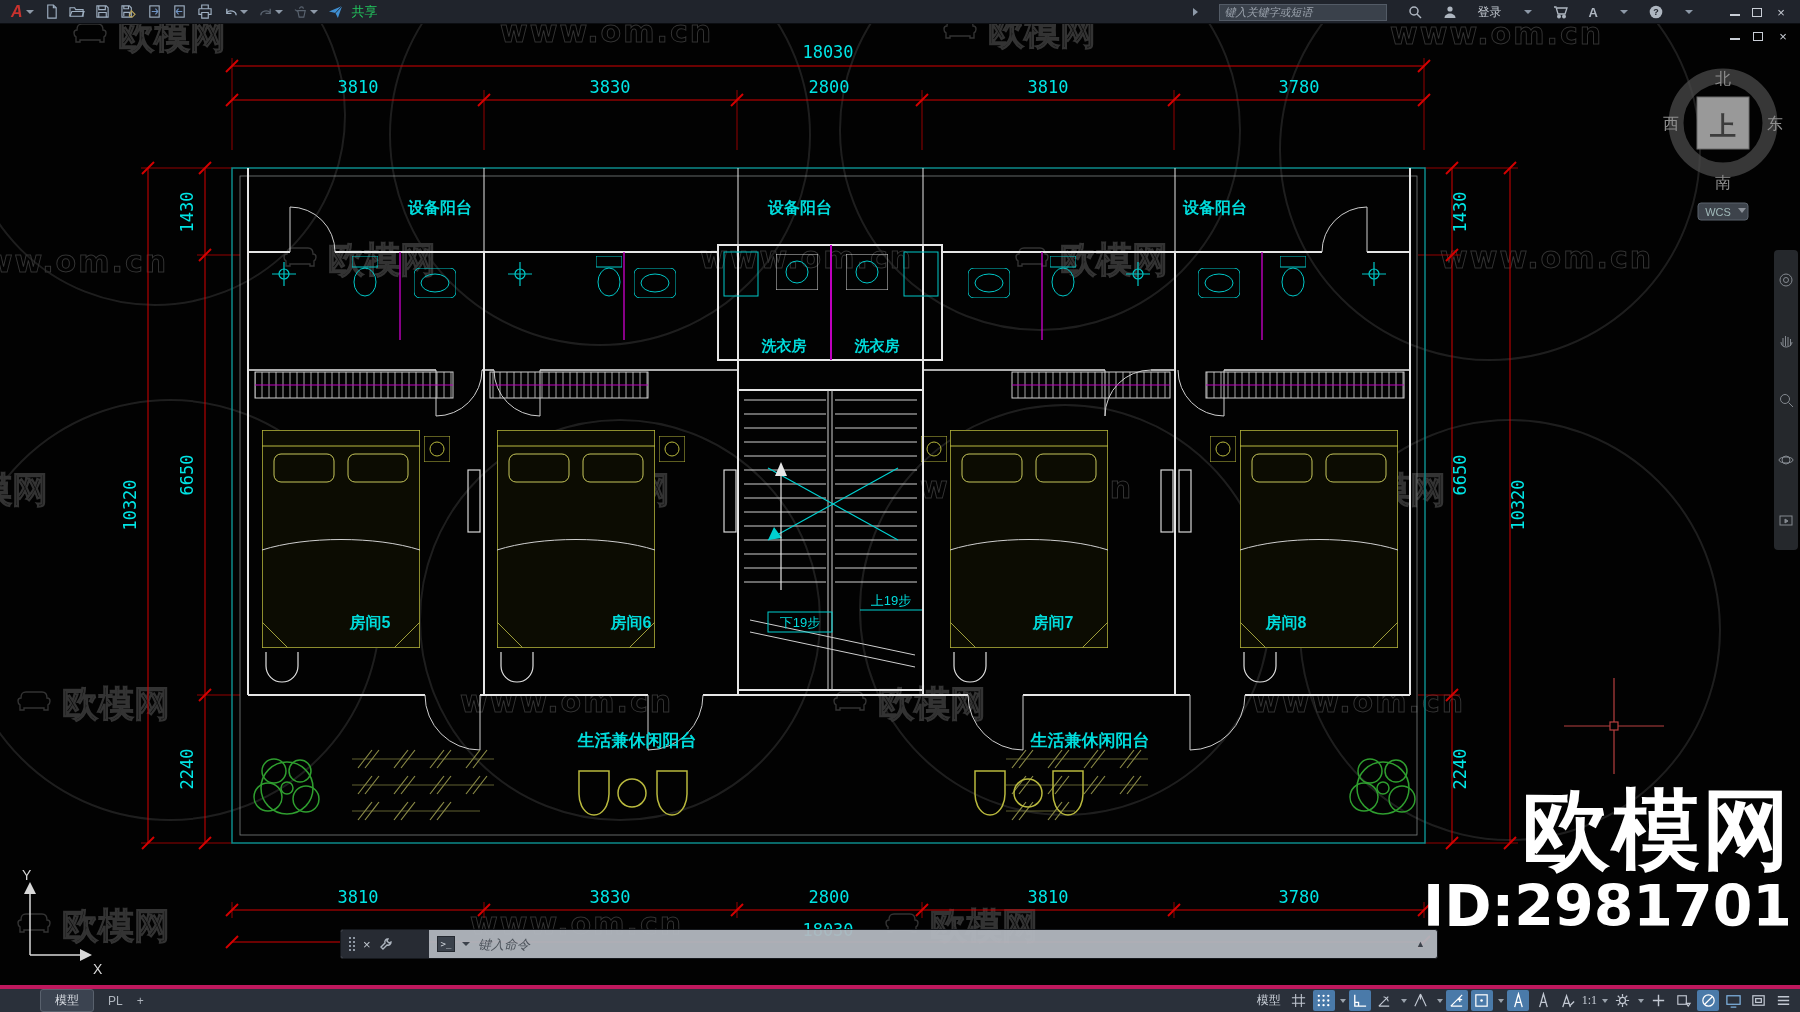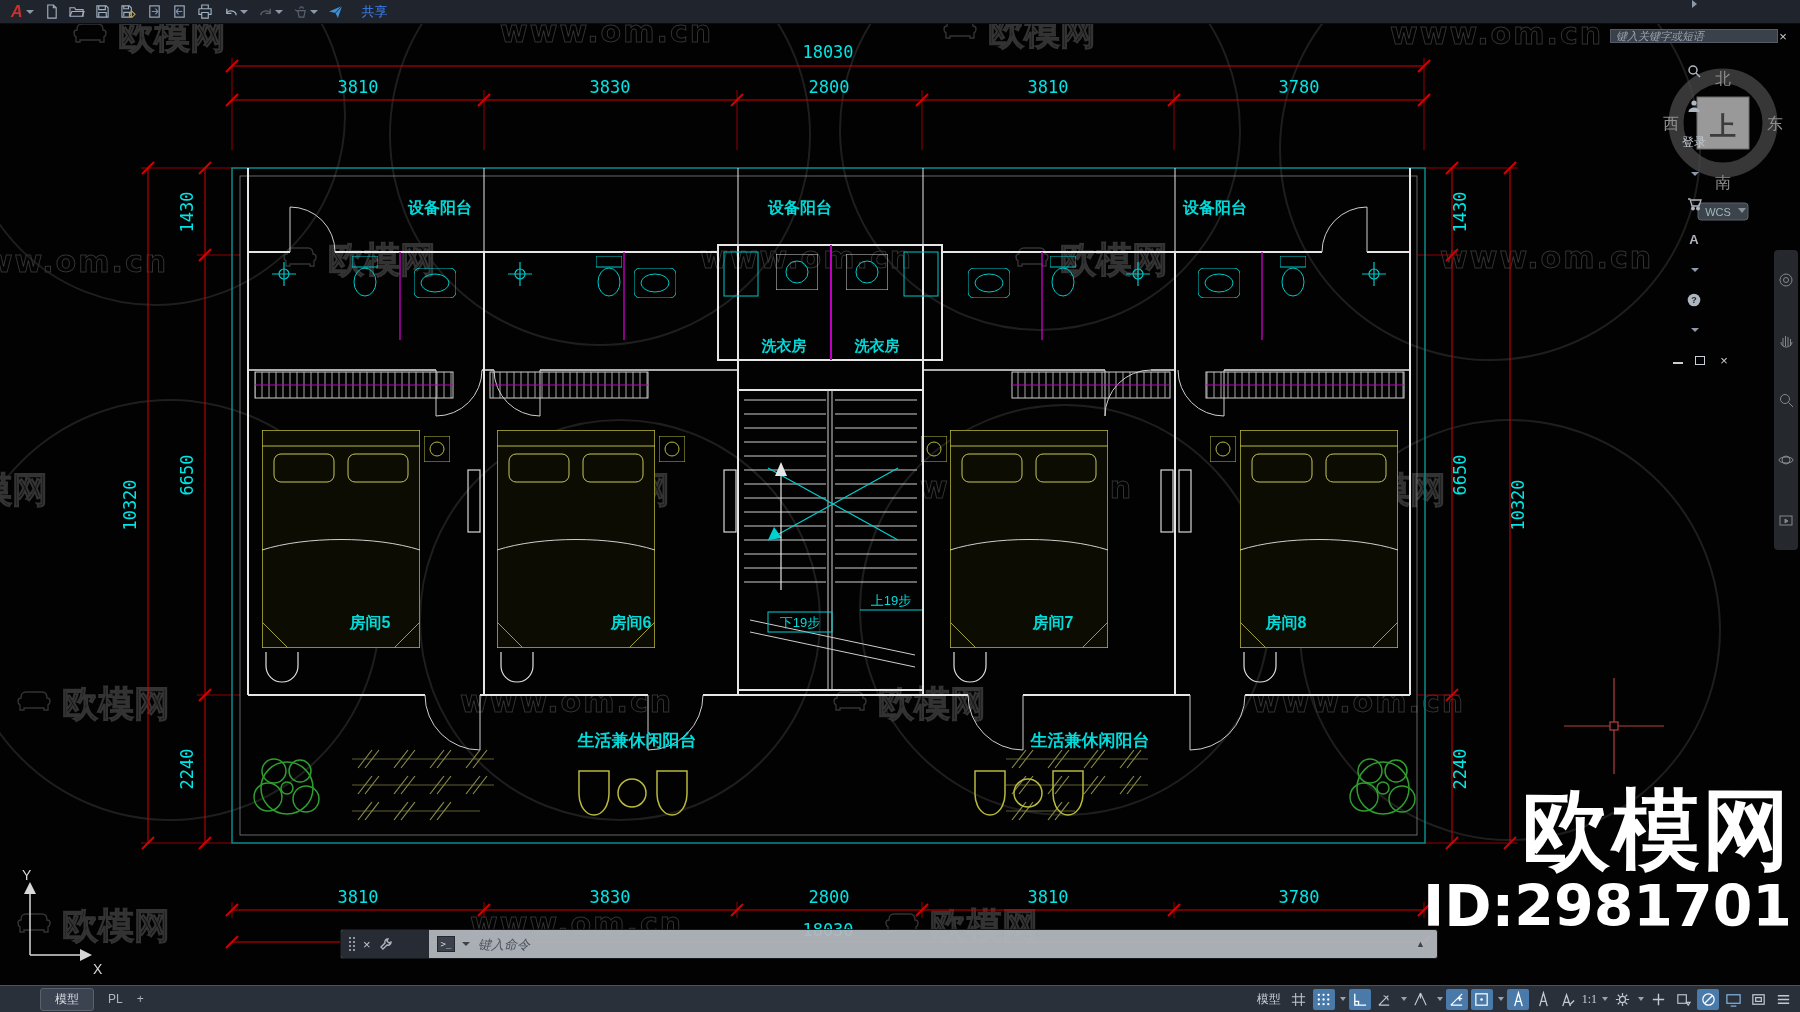--- a/index.html
+++ b/index.html
@@ -9,24 +9,24 @@
   
   .titlebar{position:absolute;left:0;top:0;width:100%;height:24px;background:#20242c;
             border-bottom:1px solid #0b0d11;display:flex;align-items:center;z-index:30;}
   .qat{display:flex;align-items:center;gap:4px;padding-left:6px;}
   .alogo{color:#c8322e;font-weight:bold;font-size:16px;font-style:italic;line-height:1;padding:0 2px;}
   .caret{width:0;height:0;border-left:4px solid transparent;border-right:4px solid transparent;
          border-top:4px solid #8d99a8;display:inline-block;margin-left:1px;}
   .qbtn{display:flex;align-items:center;padding:2px 3px;border-radius:2px;}
   .qbtn svg{display:block;}
   .qbtn.dim svg{opacity:.45;}
-  .share-lbl{color:#3b82f6;font-size:13px;margin-left:18px;}
+  .share-lbl{color:#22c55e;font-size:13px;margin-left:8px;}
   .tb-title{position:absolute;left:560px;top:0;width:480px;height:24px;line-height:24px;
             text-align:center;color:#cdd2d9;font-size:13px;white-space:nowrap;}
-  .tb-right{position:absolute;right:0;top:0;height:24px;display:flex;align-items:center;gap:21px;padding-right:22px;flex-direction:column;}
+  .tb-right{position:absolute;right:0;top:0;height:24px;display:flex;align-items:center;gap:21px;padding-right:12px;}
   .collapse-arrow{width:0;height:0;border-top:4px solid transparent;border-bottom:4px solid transparent;
                   border-left:5px solid #8d99a8;}
   .search-box{width:168px;height:17px;background:#3a414b;border:1px solid #535b66;color:#cfd4da;
               font-size:11px;font-style:italic;padding:0 5px;outline:none;}
   .search-box::placeholder{color:#9aa2ac;font-style:italic;}
   .tb-ic{color:#aeb6c0;font-size:12px;display:flex;align-items:center;}
   .signin{color:#c3c9d1;font-size:12px;}
   .win-btns{display:flex;align-items:center;gap:12px;margin-left:16px;color:#c9ced6;}
   .wb{display:inline-flex;align-items:center;justify-content:center;width:14px;height:14px;font-size:13px;color:#c9ced6;}
   .wb-min{border-bottom:2px solid #c9ced6;width:10px;height:7px;}
@@ -51,21 +51,21 @@
   .cmd-x{color:#c2c8d0;font-size:13px;}
   .cmd-input-wrap{flex:1;display:flex;align-items:center;gap:6px;padding:0 8px;}
   .cmd-promptbox{width:18px;height:16px;background:#3a414b;border:1px solid #242930;color:#cfd4da;
                  font-size:9px;display:flex;align-items:center;justify-content:center;font-family:"DejaVu Sans Mono",monospace;}
   .cmd-caret{border-top-color:#3a414b;}
   .cmd-input{flex:1;background:transparent;border:none;outline:none;font-size:13px;font-style:italic;color:#7f1d1d;}
   .cmd-input::placeholder{color:#4d535b;font-style:italic;}
   .cmd-up{color:#3c424b;font-size:9px;padding-right:4px;align-self:center;}
   
   .statusbar{position:absolute;left:0;bottom:0;width:100%;height:27px;background:#2a303a;
-             border-top:1px solid #be185d;display:flex;align-items:center;z-index:30;}
+             border-top:4px solid #be185d;display:flex;align-items:center;z-index:30;}
   .tabs{display:flex;align-items:center;gap:14px;padding-left:40px;color:#aeb4bd;font-size:12px;}
   .tab-model{background:#3b4350;border:1px solid #59616d;border-radius:3px;padding:2px 14px;color:#d6dae0;}
   .sb-right{margin-left:auto;display:flex;align-items:center;gap:3px;padding-right:6px;}
   .sb-model{color:#c7cdd6;font-size:12px;margin-right:4px;}
   .sbi{display:inline-flex;align-items:center;justify-content:center;min-width:22px;height:21px;border-radius:2px;padding:0 2px;}
   .sbi.on{background:#4a7aa9;}
   .sbi svg{display:block;}
   .sb-caret{width:0;height:0;border-left:3.5px solid transparent;border-right:3.5px solid transparent;
             border-top:4px solid #9aa2ac;margin-left:2px;}
   .sb-scale{color:#c7cdd6;font-size:12px;font-family:Liberation Serif, serif;}

